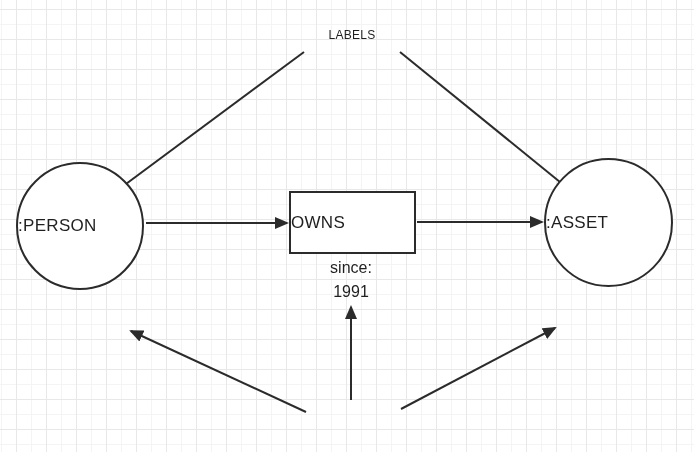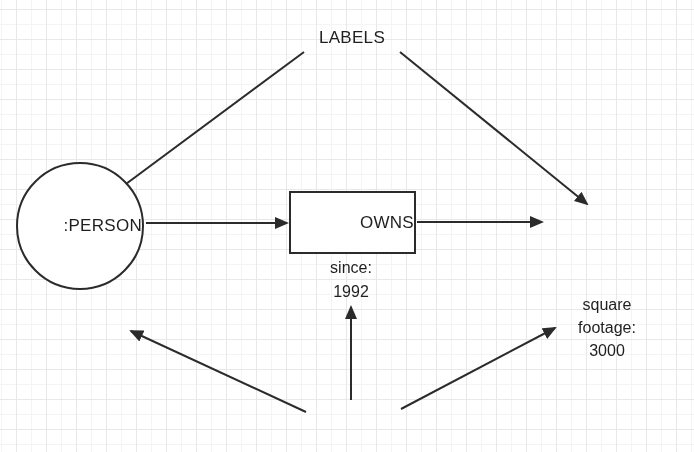--- a/index.html
+++ b/index.html
@@ -25,37 +25,37 @@
       linear-gradient(to right,  var(--grid-minor) 1px, transparent 1px),
       linear-gradient(to bottom, var(--grid-minor) 1px, transparent 1px);
     background-size: 30px 30px, 30px 30px, 15px 15px, 15px 15px;
     background-position: 16px 0, 0 9px, 1px 0, 0 9px;
   }
 
   .node {
     position: absolute;
     display: flex;
     align-items: center;
-    justify-content: flex-end;
+    justify-content: flex-start;
     border: 2px solid var(--stroke);
     background: var(--bg);
     font-size: 17px;
     letter-spacing: 0.3px;
     text-align: center;
   }
   .circle { border-radius: 50%; }
 
   .node-person { left: 16px;  top: 162px; width: 128px; height: 128px; }
   .node-asset  { left: 544px; top: 158px; width: 129px; height: 129px; }
   .node-owns   { left: 289px; top: 191px; width: 127px; height: 63px; }
 
   .caption {
     position: absolute;
     text-align: center;
-    font-size: 17px;
+    font-size: 12px;
     letter-spacing: 0.3px;
     white-space: pre-line;
   }
   .caption-labels     { left: 292px; top: 28px;  width: 120px; }
   .caption-properties { left: 293px; top: 413px; width: 120px; }
 
   .prop-text {
     position: absolute;
     text-align: center;
     font-size: 16px;
@@ -98,23 +98,23 @@
   <div class="caption caption-labels">LABELS</div>
 
   <div class="node circle node-person">
     <span>:PERSON</span>
   </div>
 
   <div class="node node-owns">
     <span>OWNS</span>
   </div>
 
+  <div class="node circle node-asset">
+    <span>:ASSET</span>
+  </div>
 
   <div class="prop-text prop-since">since:
-1992</div>
+1991</div>
 
 
-  <div class="prop-text prop-footage">square
-footage:
-3000</div>
 
 
 </div>
 
 </body></html>

